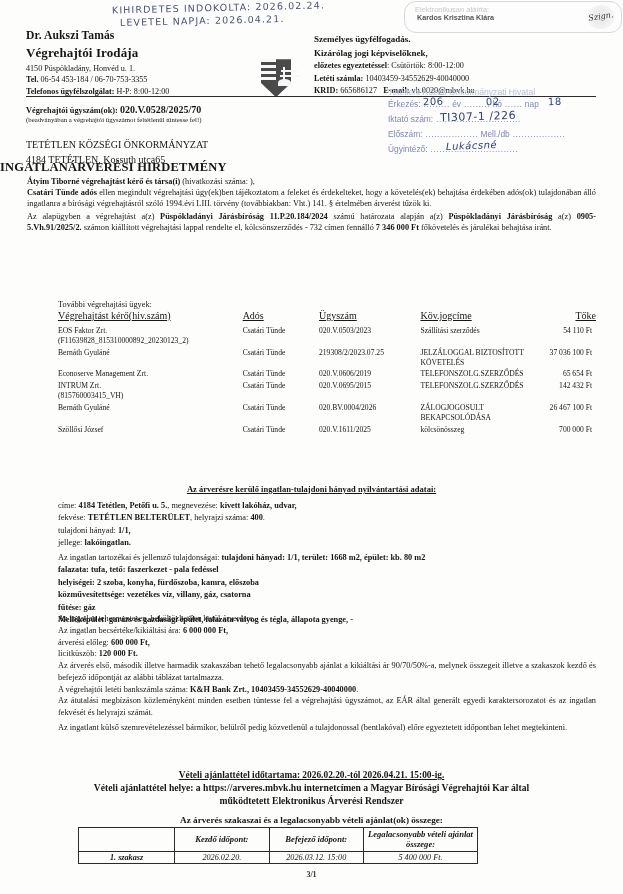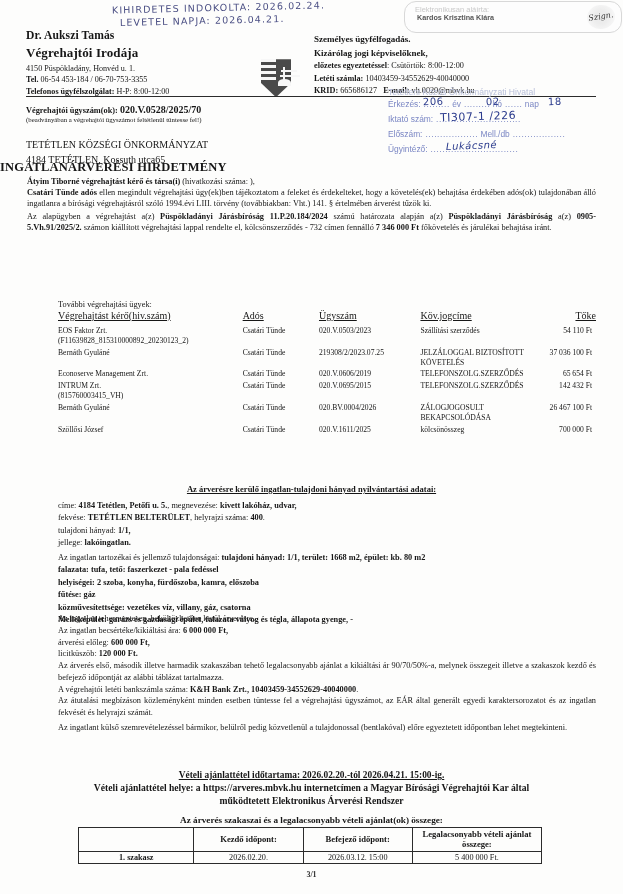--- a/index.html
+++ b/index.html
@@ -204,22 +204,22 @@
   #bidperiod { position: absolute; left: 0; right: 0; top: 770px; text-align: center; }
   #bidperiod .bp1 { font-size: 9.4px; font-weight: bold; text-decoration: underline; }
   #bidperiod .bp2 { font-size: 9.6px; font-weight: bold; line-height: 1.35; margin-top: 2px; }
 
   
   #phases-caption {
     position: absolute; left: 0; right: 0; top: 815px;
     text-align: center; font-size: 9.2px; font-weight: bold;
   }
   #phases {
-    position: absolute; left: 78px; top: 827px; width: 464px;
-    border-collapse: collapse; font-size: 8.6px;
+    position: absolute; left: 78px; top: 827px; width: 400px;
+    border-collapse: collapse; font-size: 8.6px; font-style: italic;
   }
   #phases th, #phases td {
     border: 1px solid #2b2b2b;
     text-align: center;
     padding: 1px 2px;
     line-height: 1.2;
   }
   #phases th { font-weight: bold; font-size: 8.6px; }
   #phases td.phase-name { font-weight: bold; }
   #phases td { font-size: 8.2px; }
@@ -411,22 +411,22 @@
       <span class="b">1/1,</span></div>
     <div><span>jellege:</span>
       <span class="b">lakóingatlan.</span></div>
   </div>
 
   <div id="propattrs">
     <div><span>Az ingatlan tartozékai és jellemző tulajdonságai:</span>
       <span class="b">tulajdoni hányad: 1/1, terület: 1668 m2, épület: kb. 80 m2</span></div>
     <div class="b">falazata: tufa, tető: faszerkezet - pala fedéssel</div>
     <div class="b">helyiségei: 2 szoba, konyha, fürdőszoba, kamra, előszoba</div>
+    <div class="b">közművesítettsége: vezetékes víz, villany, gáz, csatorna</div>
     <div class="b">fűtése: gáz</div>
-    <div class="b">közművesítettsége: vezetékes víz, villany, gáz, csatorna</div>
     <div class="b">Melléképület: garázs és gazdasági épület, falazata vályog és tégla, állapota gyenge, -</div>
   </div>
 
   <div id="conds">
     <p>Az ingatlan tehermentesen, beköltözhetően kerül árverésre.</p>
     <p><span>Az ingatlan becsértéke/kikiáltási ára:</span>
       <span class="b">6 000 000 Ft,</span></p>
     <p><span>árverési előleg:</span>
       <span class="b">600 000 Ft,</span></p>
     <p><span>licitküszöb:</span>

